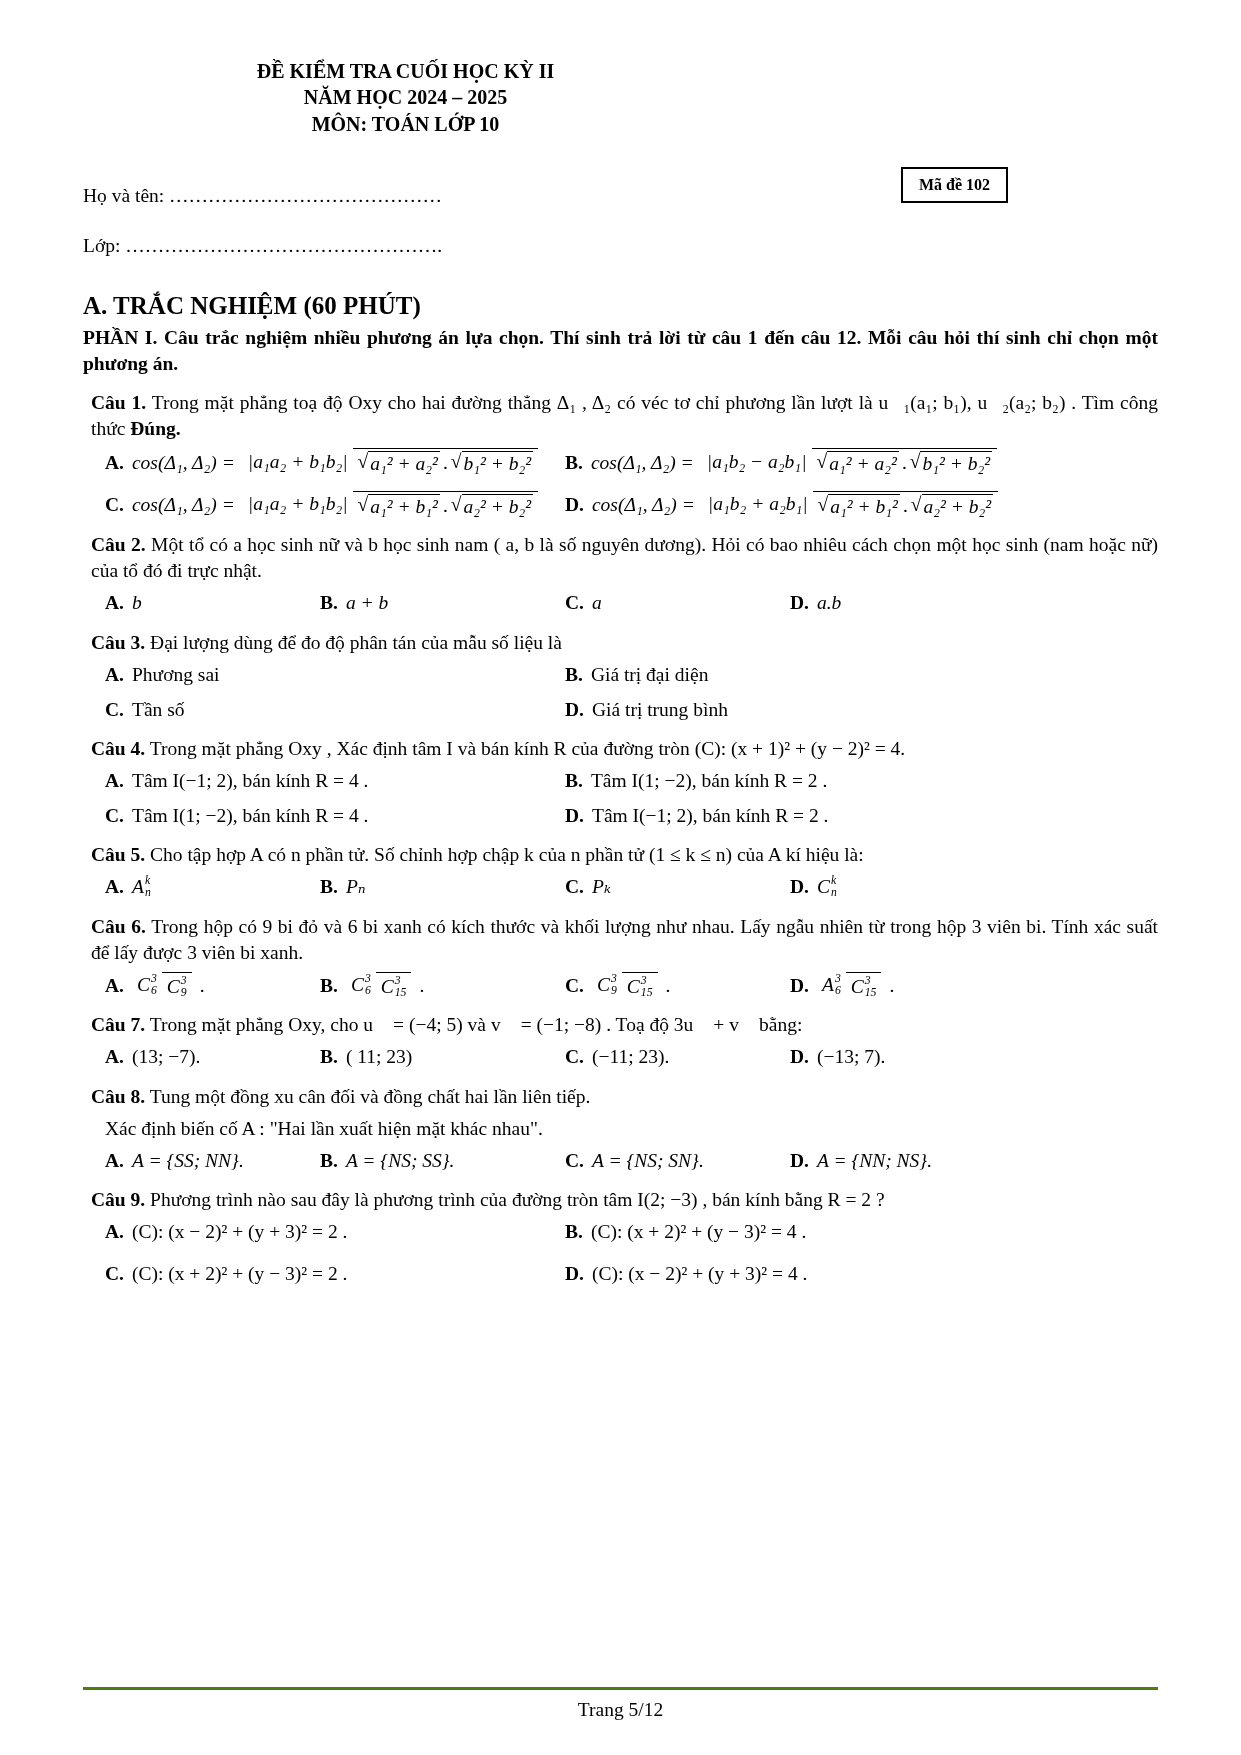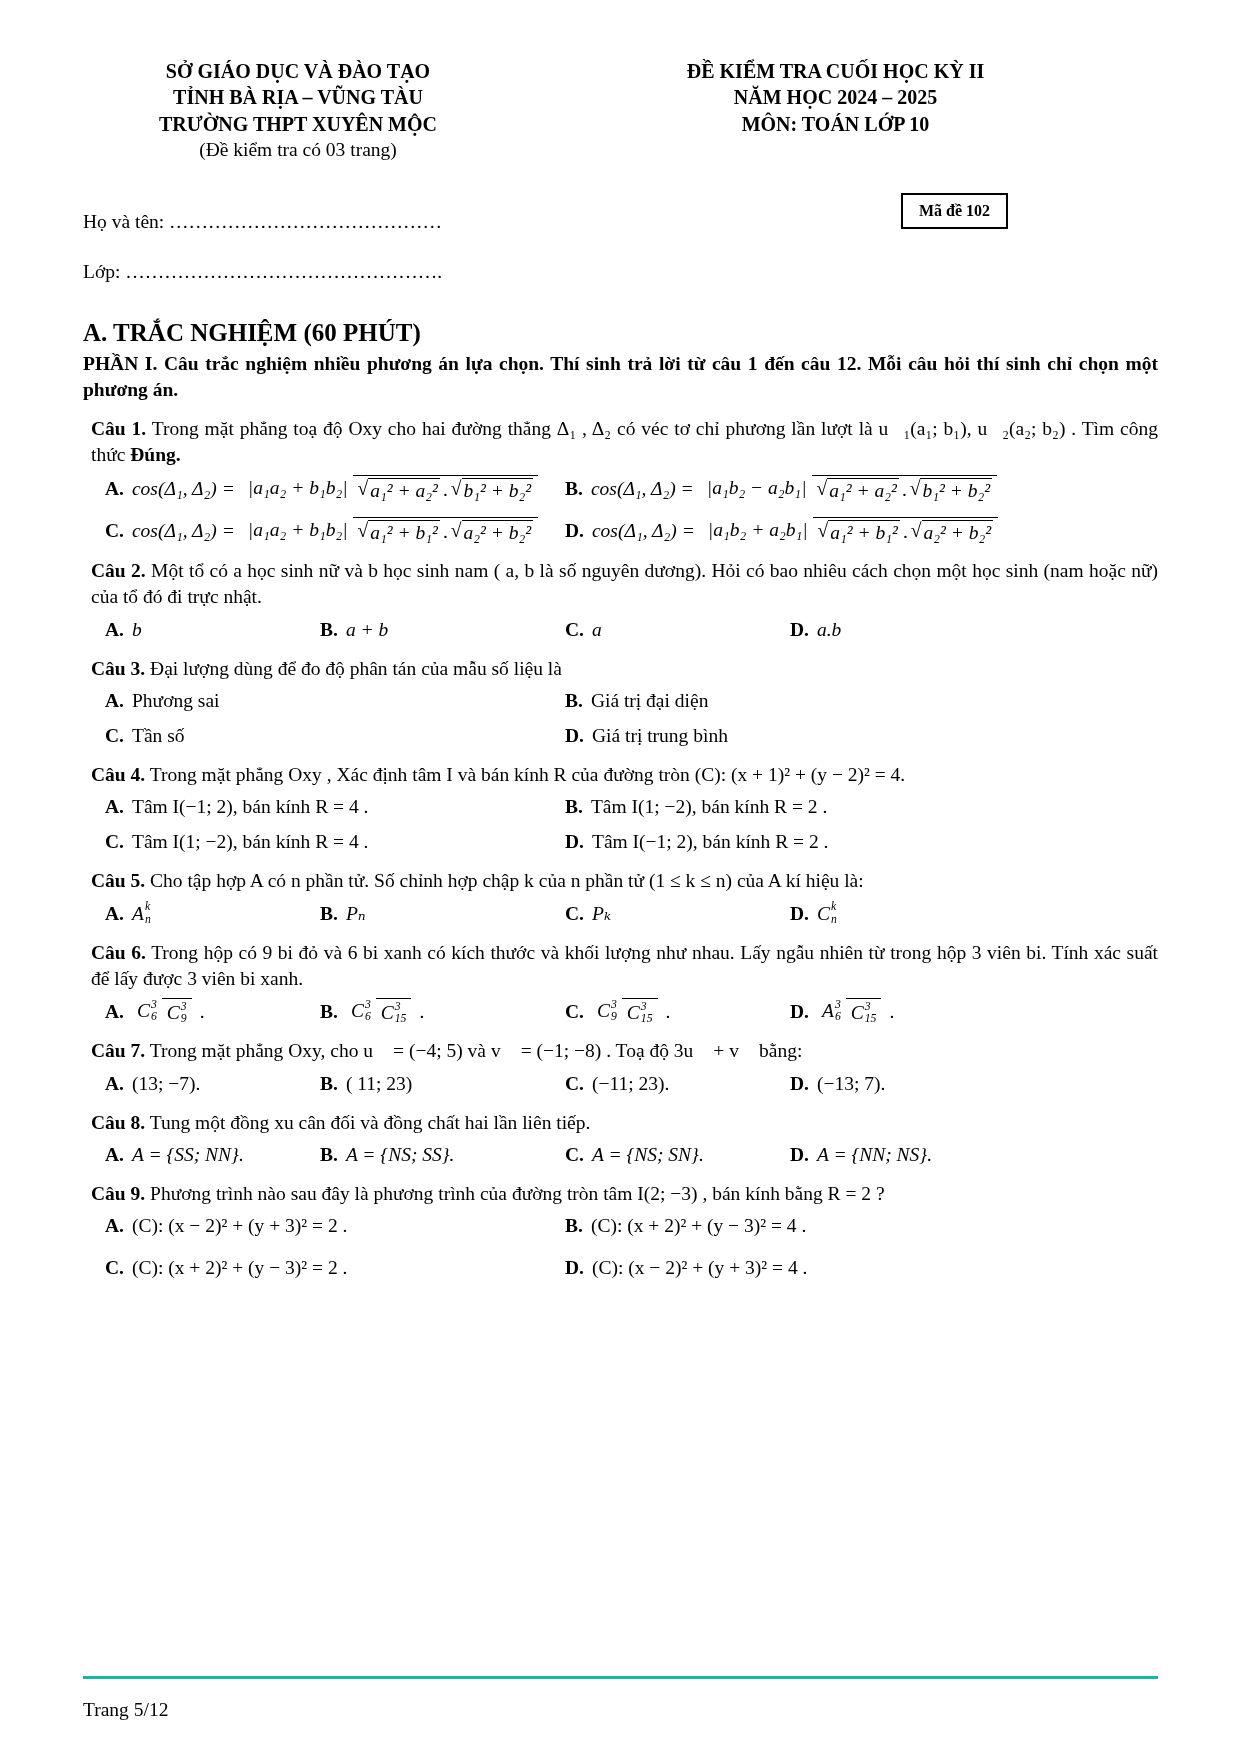--- a/index.html
+++ b/index.html
@@ -42,34 +42,28 @@
   .frac > .num { padding:0 5px 1px 5px; }
   .frac > .den { border-top:1.4px solid #000; padding:2px 5px 0 5px; display:inline-flex; align-items:flex-start; gap:3px; }
 
   .sqrt { display:inline-flex; align-items:flex-start; }
   .sqrt .rad { line-height:1.15; }
   .sqrt .radbody { border-top:1.2px solid #000; padding:0 2px; }
 
   .scripted { display:inline-flex; align-items:center; font-style:italic; }
   .scripted .stack { display:inline-flex; flex-direction:column; font-size:0.60em; line-height:1.05; margin-left:1px; font-style:italic; }
 
-  .footer { position:absolute; left:83px; right:83px; bottom:32px; border-top:3px solid #14b8a6; text-align:left; padding-top:18px; }
+  .footer { position:absolute; left:83px; right:83px; bottom:32px; border-top:3px solid #4d7c0f; text-align:center; padding-top:7px; }
 </style>
 </head>
 <body>
 
 <div class="page">
 
   <div class="header">
-    <div class="h-left">
-      <div class="hb">SỞ GIÁO DỤC VÀ ĐÀO TẠO</div>
-      <div class="hb">TỈNH BÀ RỊA – VŨNG TÀU</div>
-      <div class="hb">TRƯỜNG THPT XUYÊN MỘC</div>
-      <div class="plain">(Đề kiểm tra có 03 trang)</div>
-    </div>
     <div class="h-right">
       <div class="hb">ĐỀ KIỂM TRA CUỐI HỌC KỲ II</div>
       <div class="hb">NĂM HỌC 2024 – 2025</div>
       <div class="hb">MÔN: TOÁN LỚP 10</div>
     </div>
   </div>
 
   <div class="name-row">
     <span class="name-label">Họ và tên: ……………………………………</span>
     <span class="code-box">Mã đề 102</span>
@@ -378,20 +372,21 @@
         </div>
       <div class="opt">
           <b class="olabel">D.</b>
           <span>(−13; 7).</span>
         </div>
     </div>
   </div>
 
   <div class="question">
     <p class="qtext"><b class="qlabel">Câu 8.</b> <span>Tung một đồng xu cân đối và đồng chất hai lần liên tiếp.</span></p>
+    <p class="qtext qline2">Xác định biến cố A : "Hai lần xuất hiện mặt khác nhau".</p>
     <div class="opts grid4">
       <div class="opt">
           <b class="olabel">A.</b>
           <span class="it">A = {SS; NN}.</span>
         </div>
       <div class="opt">
           <b class="olabel">B.</b>
           <span class="it">A = {NS; SS}.</span>
         </div>
       <div class="opt">

